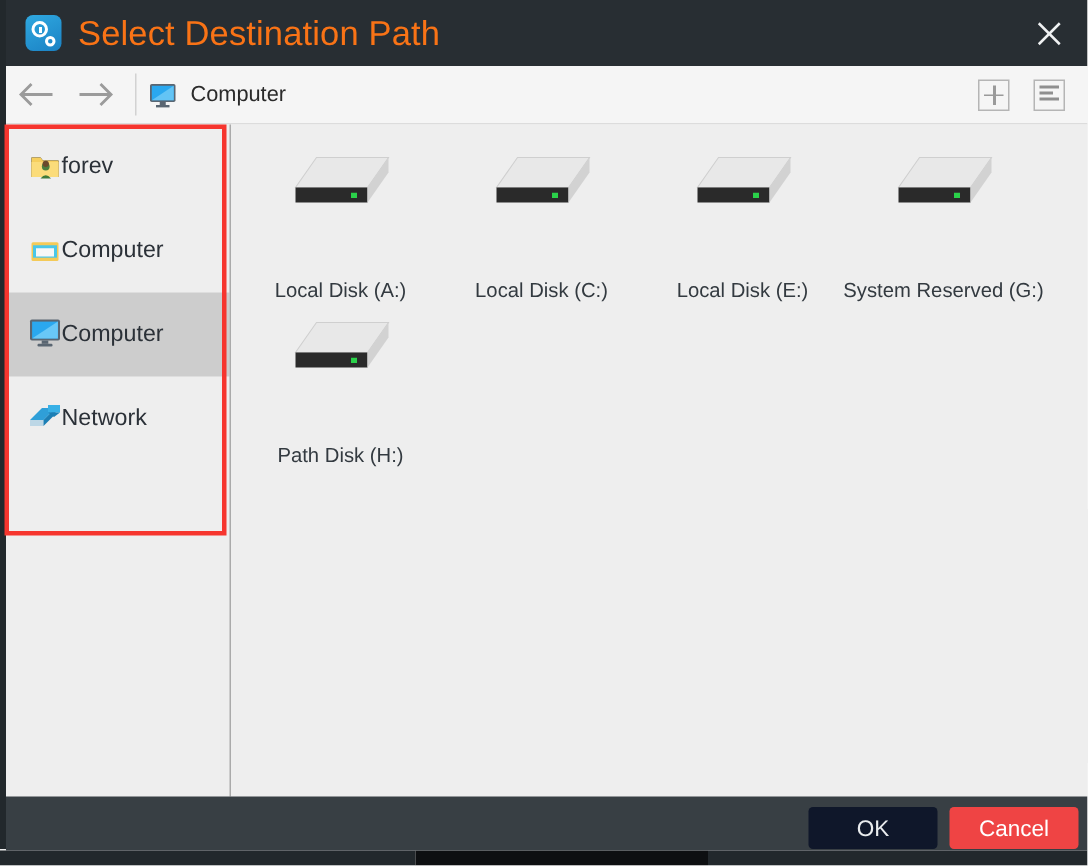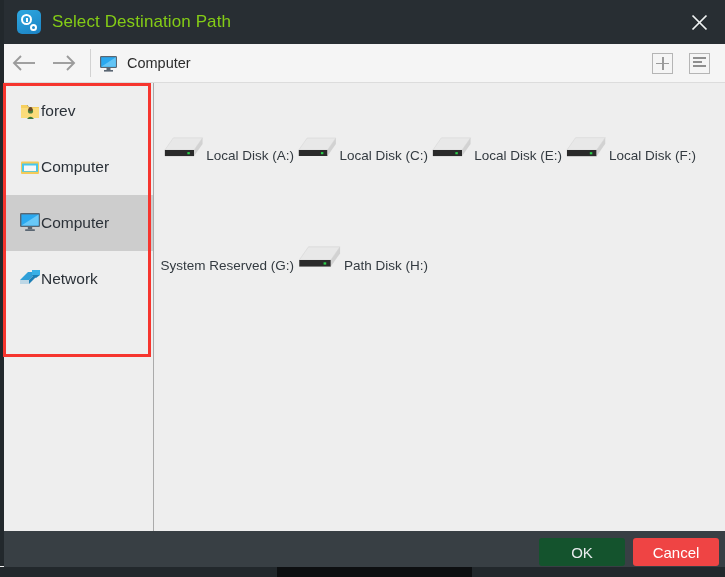--- a/index.html
+++ b/index.html
@@ -81,22 +81,22 @@
   }
   .title-icon .dot {
     position: absolute;
     right: 4px; bottom: 3.5px;
     width: 7px; height: 7px;
     border: 2px solid #ffffff;
     border-radius: 50%;
     box-sizing: border-box;
   }
   .title-text {
-    color: #84cc16;
-    font-size: 17px;
+    color: #f97316;
+    font-size: 23px;
     margin-left: 11px;
     letter-spacing: 0.1px;
     white-space: nowrap;
   }
   .close-btn {
     position: absolute;
     right: 0; top: 0;
     width: 52px; height: 44px;
     display: flex;
     align-items: center;
@@ -223,21 +223,21 @@
     box-sizing: border-box;
   }
   .grid {
     display: flex;
     flex-wrap: wrap;
   }
   .file-cell {
     width: 134px;
     height: 110px;
     display: flex;
-    flex-direction: row;
+    flex-direction: column;
     align-items: center;
     justify-content: space-between;
     padding-top: 8px;
     box-sizing: border-box;
   }
   .file-label {
     font-size: 13.5px;
     color: #333a40;
     margin-top: 10px;
     white-space: nowrap;
@@ -257,21 +257,21 @@
     width: 86px; height: 28px;
     border-radius: 3px;
     font-size: 15px;
     display: flex;
     align-items: center;
     justify-content: center;
     color: #ffffff;
     border: none;
     font-family: "Liberation Sans", sans-serif;
   }
-  .btn-ok { left: 535px; background: #14532d; color: #e9ecee; }
+  .btn-ok { left: 535px; background: #0f172a; color: #e9ecee; }
   .btn-cancel { left: 629px; background: #ef4444; }
 </style>
 </head>
 <body>
 
 <div class="app">
 
   <div class="behind-left"></div>
   <div class="behind-bottom2"></div>
   <div class="behind-bottom"></div>
@@ -421,50 +421,40 @@
           <svg class="drive" viewBox="0 0 76 52">
             <polygon points="22,6 70,6 56,26 8,26" fill="#e8e8e8"></polygon>
             <polygon points="22,6 70,6 56,26 8,26" fill="none" stroke="#cfcfcf" stroke-width="0.7"></polygon>
             <polygon points="8,26 56,26 56,36 8,36" fill="#2a2a2a"></polygon>
             <polygon points="56,26 70,6 70,16 56,36" fill="#d2d2d2"></polygon>
             <rect x="45" y="29.5" width="4" height="3.5" fill="#2ad14a"></rect>
           </svg>
           <span class="file-label">Local Disk (E:)</span>
         </div>
 
+
         <div class="file-cell">
           <svg class="drive" viewBox="0 0 76 52">
             <polygon points="22,6 70,6 56,26 8,26" fill="#e8e8e8"></polygon>
             <polygon points="22,6 70,6 56,26 8,26" fill="none" stroke="#cfcfcf" stroke-width="0.7"></polygon>
             <polygon points="8,26 56,26 56,36 8,36" fill="#2a2a2a"></polygon>
             <polygon points="56,26 70,6 70,16 56,36" fill="#d2d2d2"></polygon>
             <rect x="45" y="29.5" width="4" height="3.5" fill="#2ad14a"></rect>
           </svg>
-          <span class="file-label">Local Disk (F:)</span>
+          <span class="file-label">System Reserved (G:)</span>
         </div>
 
         <div class="file-cell">
           <svg class="drive" viewBox="0 0 76 52">
             <polygon points="22,6 70,6 56,26 8,26" fill="#e8e8e8"></polygon>
             <polygon points="22,6 70,6 56,26 8,26" fill="none" stroke="#cfcfcf" stroke-width="0.7"></polygon>
             <polygon points="8,26 56,26 56,36 8,36" fill="#2a2a2a"></polygon>
             <polygon points="56,26 70,6 70,16 56,36" fill="#d2d2d2"></polygon>
             <rect x="45" y="29.5" width="4" height="3.5" fill="#2ad14a"></rect>
           </svg>
-          <span class="file-label">System Reserved (G:)</span>
-        </div>
-
-        <div class="file-cell">
-          <svg class="drive" viewBox="0 0 76 52">
-            <polygon points="22,6 70,6 56,26 8,26" fill="#e8e8e8"></polygon>
-            <polygon points="22,6 70,6 56,26 8,26" fill="none" stroke="#cfcfcf" stroke-width="0.7"></polygon>
-            <polygon points="8,26 56,26 56,36 8,36" fill="#2a2a2a"></polygon>
-            <polygon points="56,26 70,6 70,16 56,36" fill="#d2d2d2"></polygon>
-            <rect x="45" y="29.5" width="4" height="3.5" fill="#2ad14a"></rect>
-          </svg>
           <span class="file-label">Path Disk (H:)</span>
         </div>
 
       </div>
     </div>
   </div>
 
   <div class="redbox"></div>
 
   <div class="footer">

